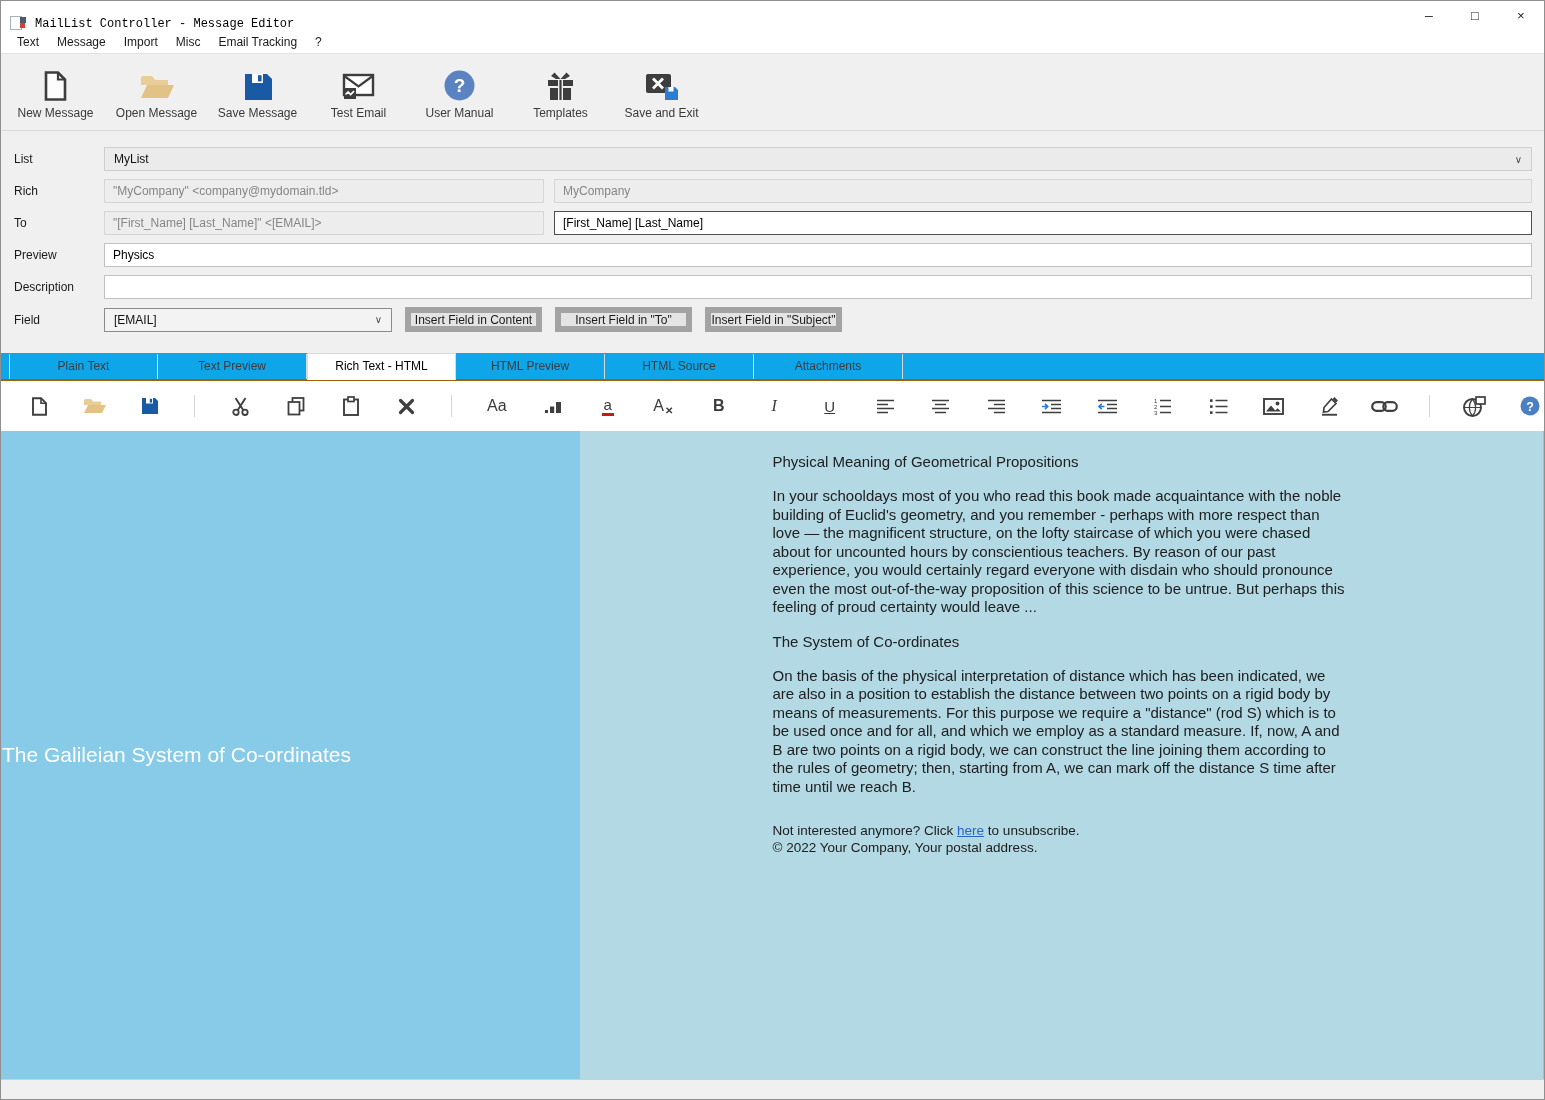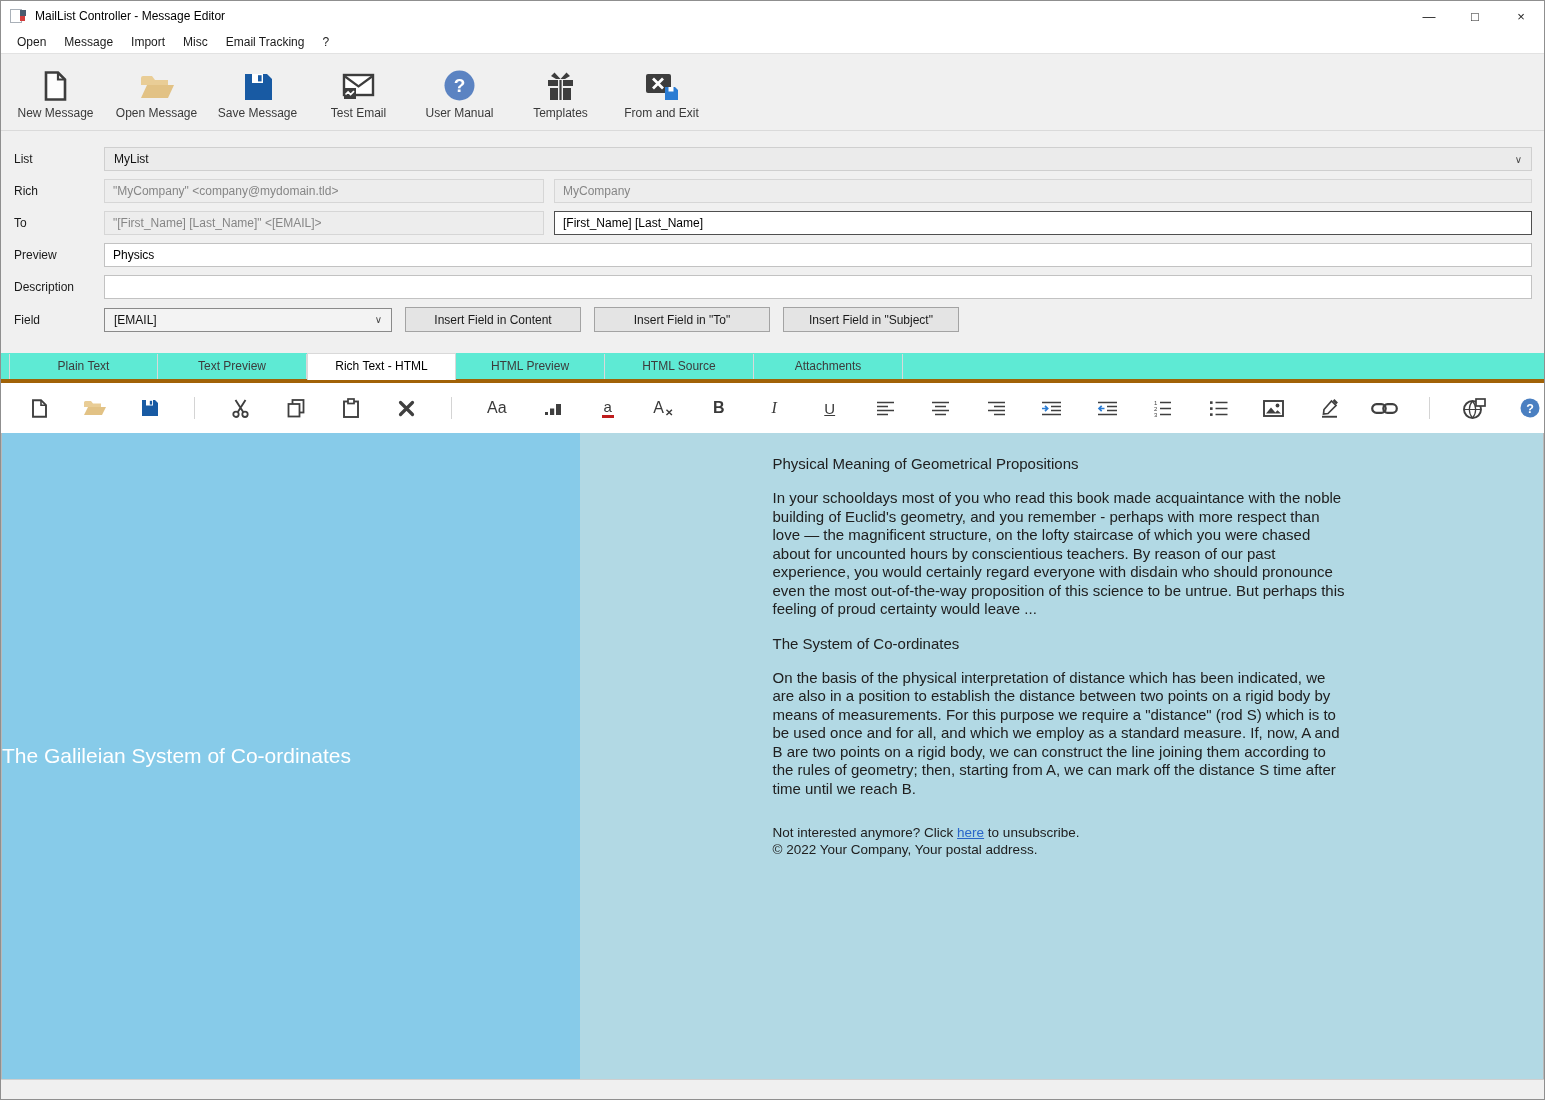--- a/index.html
+++ b/index.html
@@ -1,21 +1,21 @@
 <!DOCTYPE html>
 <html><head>
 <meta charset="utf-8">
 <style>
   * { margin:0; padding:0; box-sizing:border-box; }
   html,body { width:1545px; height:1100px; }
   body { font-family:"Liberation Sans", sans-serif; background:#fff; }
   .window { width:1545px; height:1100px; border:1px solid #8f8f8f; display:flex; flex-direction:column; background:#f0f0f0; }
 
   
-  .titlebar { flex:0 0 30px; background:#fff; display:flex; align-items:center; }
+  .titlebar { flex:0 0 30px; background:#fff; display:flex; align-items:flex-end;font-family:Liberation Mono, monospace; }
   .app-icon { width:16px; height:16px; margin-left:9px; position:relative; }
   .app-icon .page { position:absolute; left:0; top:1px; width:12px; height:14px; background:#fff; border:1px solid #a9b0b8; }
   .app-icon .sq-dark { position:absolute; right:0; top:2px; width:6px; height:6px; background:#4a5b6e; }
   .app-icon .sq-red { position:absolute; right:1px; top:8px; width:5px; height:5px; background:#d43d3d; }
   .title-text { font-size:12px; color:#000; margin-left:9px; }
   .win-btns { margin-left:auto; display:flex; height:100%; }
   .win-btn { width:46px; height:100%; display:flex; align-items:center; justify-content:center; font-size:13px; color:#1a1a1a; }
 
   
   .menubar { flex:0 0 22px; background:#fff; display:flex; align-items:center; padding-left:7px; font-size:12px; color:#1a1a1a; }
@@ -34,24 +34,24 @@
   .combo { height:24px; background:#ebebeb; border:1px solid #cfcfcf; display:flex; align-items:center; padding:0 9px; font-size:12px; color:#111; }
   .combo .chev { margin-left:auto; color:#4a4a4a; font-size:10px; }
   .combo.field-combo { width:288px; background:#f3f3f3; border:1px solid #8a8a8a; }
   .grow { flex:1; }
   .inp { height:24px; font-size:12px; font-family:inherit; padding:0 8px; outline:none; }
   .inp-gray { background:#ededed; border:1px solid #d6d6d6; color:#868686; }
   .inp-left { width:440px; flex:0 0 440px; }
   .inp-right { flex:1; margin-left:10px; }
   .inp-white { background:#fff; border:1px solid #c2c2c2; color:#000; }
   .inp-strong { background:#fff; border:1px solid #4f4f4f; color:#000; }
-  .btn { width:176px; height:25px; margin-left:13px; background:#e4e4e4; border:1px solid #a3a3a3; font-size:12px; color:#1a1a1a; display:flex; align-items:center; justify-content:center; }
-
-  
-  .tabstrip { flex:0 0 26px; background:#5eead4; display:flex; align-items:flex-end; padding-left:8px; border-bottom:4px solid #a16207; }
+  .btn { width:137px; height:25px; margin-left:13px; background:#e4e4e4; border:6px solid #a3a3a3; font-size:12px; color:#1a1a1a; display:flex; align-items:center; justify-content:center; }
+
+  
+  .tabstrip { flex:0 0 26px; background:#0ea5e9; display:flex; align-items:flex-end; padding-left:8px; border-bottom:2px solid #a16207; }
   .tab { width:149px; height:25px; line-height:24px; text-align:center; font-size:12px; color:#3c3c3c; border-right:1px solid #d9d9d9; }
   .tab:first-child { border-left:1px solid #d9d9d9; }
   .tab.active { background:#fff; border:1px solid #d9d9d9; border-bottom:none; height:27px; margin-bottom:-1px; color:#000; }
 
   
   .editor-toolbar { flex:0 0 50px; background:#fff; display:flex; align-items:center; padding-left:24px;gap:28px; }
   .et-btn { width:33px; height:30px; display:flex; align-items:center; justify-content:center; color:#3a3a3a; }
   .et-sep { width:1px; height:22px; background:#d4d4d4; margin:0 3px; }
   .g16 { font-size:16px; color:#3a3a3a; }
   .gB { font-weight:bold; }
@@ -90,21 +90,21 @@
     </div>
     <div class="title-text">MailList Controller - Message Editor</div>
     <div class="win-btns">
       <div class="win-btn">—</div>
       <div class="win-btn">□</div>
       <div class="win-btn">×</div>
     </div>
   </div>
 
   <div class="menubar">
-    <div class="menu-item">Open</div>
+    <div class="menu-item">Text</div>
     <div class="menu-item">Message</div>
     <div class="menu-item">Import</div>
     <div class="menu-item">Misc</div>
     <div class="menu-item">Email Tracking</div>
     <div class="menu-item">?</div>
   </div>
 
   <div class="toolbar">
     <div class="tb-item">
       <div class="tb-icon">
@@ -168,21 +168,21 @@
     </div>
     <div class="tb-item">
       <div class="tb-icon">
         <svg width="35" height="30" viewBox="0 0 35 30">
             <rect x="2" y="3" width="25" height="19" rx="2" fill="#3d3d3d"></rect>
             <path d="M9 7.5l10 10M19 7.5l-10 10" stroke="#fff" stroke-width="2.8"></path>
             <path d="M21 16h10l3 3v10H21z" fill="#2b7cd3"></path>
             <rect x="24.5" y="16" width="5" height="4.5" fill="#fff"></rect>
           </svg>
       </div>
-      <div class="tb-label">From and Exit</div>
+      <div class="tb-label">Save and Exit</div>
     </div>
   </div>
 
   <div class="formarea">
     <div class="form-row">
       <div class="form-label">List</div>
       <div class="combo grow">
         <span>MyList</span>
         <span class="chev">∨</span>
       </div>

